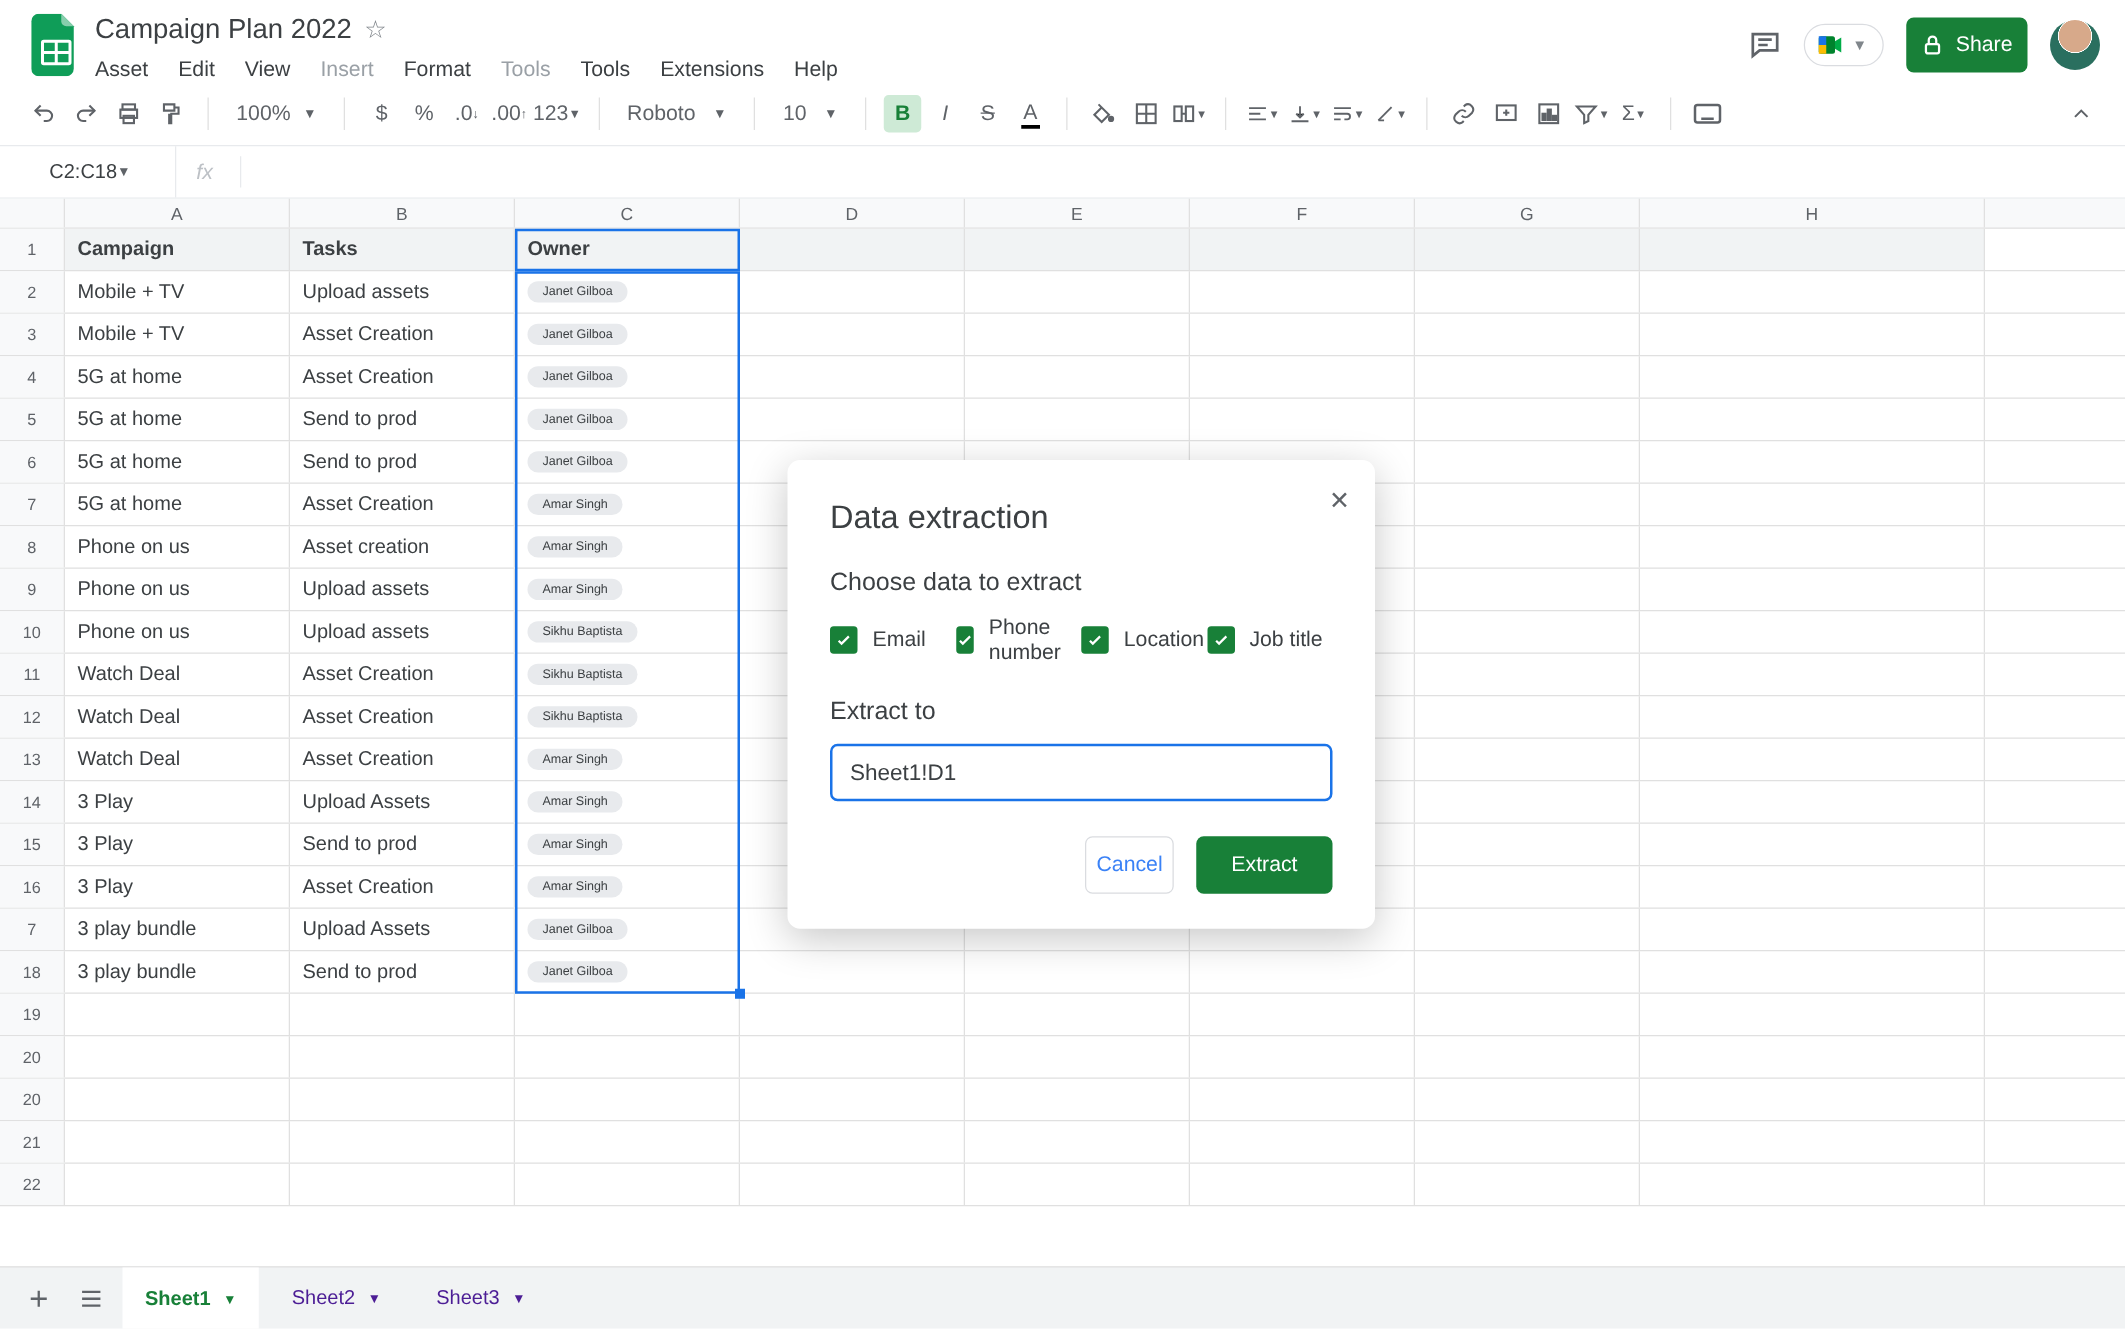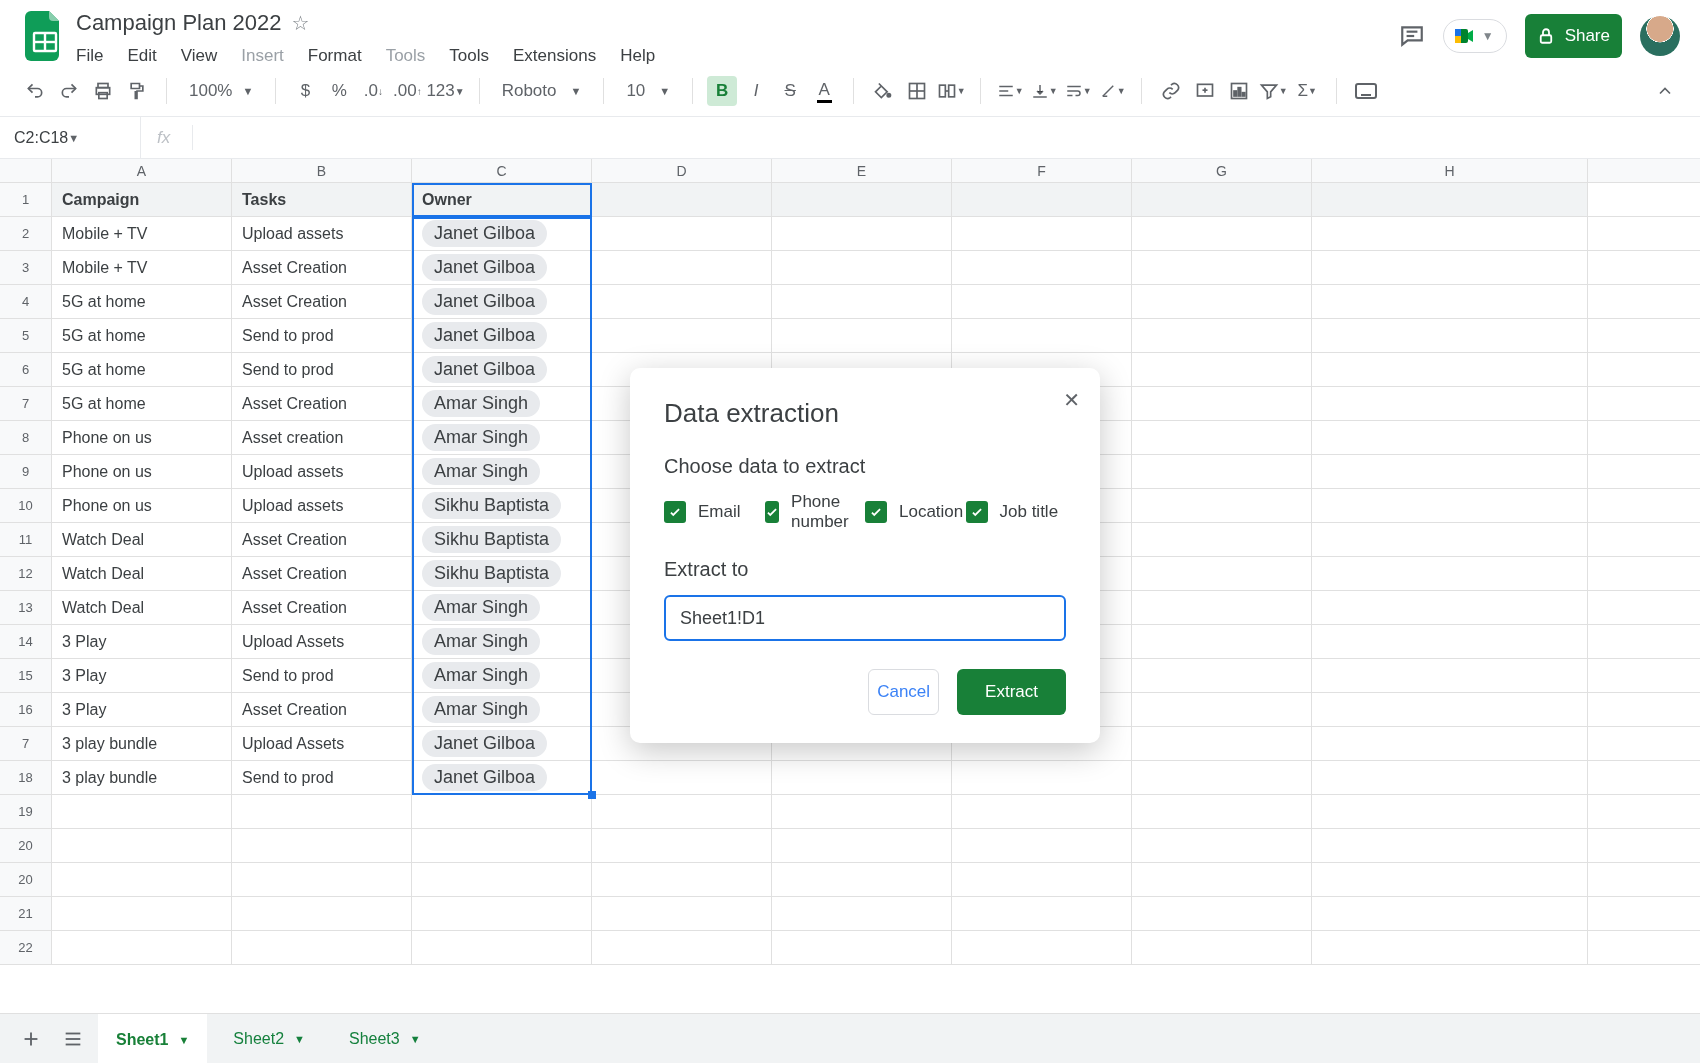--- a/index.html
+++ b/index.html
@@ -25,39 +25,39 @@
   .toolbar { display:flex; align-items:center; gap:4px; padding:10px 20px; border-bottom:1px solid #e8eaed; color:#5f6368; font-size:17px; }
   .toolbar .sep { width:1px; height:26px; background:#e0e0e0; margin:0 10px; }
   .toolbar .btn { display:inline-flex; align-items:center; justify-content:center; min-width:30px; height:30px; border-radius:4px; }
   .zoom { display:flex; align-items:center; gap:10px; padding:0 8px;}
   .font { display:flex; align-items:center; gap:14px; padding:0 8px;}
   .bold-active { background:#ceead6; color:#188038; font-weight:700; border-radius:4px; padding:2px 8px;}
   .collapse { margin-left:auto; }
 
   
   .namefx { display:flex; align-items:center; height:42px; border-bottom:1px solid #e8eaed; }
-  .namebox { width:140px; padding-left:14px; color:#3c4043; font-size:16px; display:flex; align-items:center; justify-content:flex-start; padding-right:10px;}
+  .namebox { width:140px; padding-left:14px; color:#3c4043; font-size:16px; display:flex; align-items:center; justify-content:center; padding-right:10px;}
   .namebox .tri { color:#5f6368; font-size:11px;}
   .fx-sep { width:1px; height:100%; background:#e8eaed; }
   .fx { font-style:italic; color:#bdc1c6; padding:0 16px; font-size:17px;}
   .fx-sep2 { width:1px; height:60%; background:#e8eaed; margin-left:6px;}
 
   
   .grid { position:relative; }
   .colheads { display:flex; background:#f8f9fa; border-bottom:1px solid #e0e0e0; height:24px; font-size:14px; color:#5f6368;}
   .corner { width:52px; border-right:1px solid #e0e0e0; background:#f8f9fa;}
   .ch { border-right:1px solid #e0e0e0; display:flex; align-items:center; justify-content:center; }
   .cA{width:180px}.cB{width:180px}.cC{width:180px}.cD{width:180px}.cE{width:180px}.cF{width:180px}.cG{width:180px}.cH{width:276px}
 
   .rows { }
   .row { display:flex; height:34px; border-bottom:1px solid #e0e0e0;}
   .rh { width:52px; background:#f8f9fa; border-right:1px solid #e0e0e0; display:flex; align-items:center; justify-content:center; font-size:13px; color:#5f6368;}
   .cell { border-right:1px solid #e0e0e0; display:flex; align-items:center; padding:0 10px; font-size:16px; color:#3c4043;}
   .hdr-row .cell { background:#f1f3f4; font-weight:700; }
-  .chip { background:#e8eaed; border-radius:999px; padding:3px 12px; font-size:18px;}
+  .chip { background:#e8eaed; border-radius:999px; padding:3px 12px; font-size:10px;}
   .selC { position:absolute; border:2px solid #1a73e8; pointer-events:none; }
   .selHandle { position:absolute; width:8px; height:8px; background:#1a73e8; }
 
   
   .rows .row.empty .cell { color:transparent; }
 
   
   .dialog { position:absolute; left:630px; top:368px; width:470px; background:#fff; border-radius:10px; box-shadow:0 8px 32px rgba(0,0,0,0.22); padding:30px 34px 28px 34px;}
   .dialog h2 { margin:0 0 26px 0; font-weight:400; font-size:26px; color:#3c4043;}
   .dialog .close { position:absolute; right:20px; top:20px; color:#5f6368; font-size:20px;}
@@ -67,21 +67,21 @@
   .cb { width:22px; height:22px; background:#188038; border-radius:3px; display:flex; align-items:center; justify-content:center;}
   .cb svg { stroke:#fff; }
   .extract-input { width:100%; height:46px; border:2px solid #1a73e8; border-radius:6px; padding:5px 14px; font-size:18px; color:#3c4043; outline:none;}
   .dlg-actions { display:flex; justify-content:flex-end; gap:18px; margin-top:28px;}
   .btn-cancel { border:1px solid #dadce0; background:#fff; color:#3b82f6; border-radius:6px; padding:12px 8px; font-size:17px;}
   .btn-extract { border:none; background:#188038; color:#fff; border-radius:6px; padding:12px 28px; font-size:17px;}
 
   
   .footer { position:absolute; left:0; right:0; bottom:0; height:50px; background:#f1f3f4; border-top:1px solid #e0e0e0; display:flex; align-items:center; padding:0 14px; gap:8px;}
   .footer .fbtn { color:#5f6368; width:34px; height:34px; display:flex; align-items:center; justify-content:center; border-radius:4px;}
-  .tab { height:100%; display:flex; align-items:center; padding:0 18px; gap:10px; font-size:16px; color:#15803d; background:transparent; border-radius:0;}
+  .tab { height:100%; display:flex; align-items:center; padding:0 18px; gap:10px; font-size:16px; color:#4c1d95; background:transparent; border-radius:0;}
   .tab.active { background:#fff; color:#188038; font-weight:600; border-top:3px solid transparent;}
   .tab .tri { font-size:11px; color:inherit;}
 </style>
 </head>
 <body>
 
 <div class="topbar">
   <div class="logo">
     <svg width="40" height="50" viewBox="0 0 40 50">
         <path fill="#0f9d58" d="M6 0h18l10 10v34a6 6 0 0 1-6 6H6a6 6 0 0 1-6-6V6a6 6 0 0 1 6-6z"></path>
@@ -90,21 +90,21 @@
         <line x1="9" y1="31" x2="31" y2="31" stroke="#fff" stroke-width="2.4"></line>
         <line x1="20" y1="22" x2="20" y2="40" stroke="#fff" stroke-width="2.4"></line>
       </svg>
   </div>
   <div class="titlearea">
     <div class="doctitle">
       <span>Campaign Plan 2022</span>
       <span class="star">☆</span>
     </div>
     <div class="menubar">
-      <span>File</span>
+      <span>Asset</span>
       <span>Edit</span>
       <span>View</span>
       <span class="dim">Insert</span>
       <span>Format</span>
       <span class="dim">Tools</span>
       <span>Tools</span>
       <span>Extensions</span>
       <span>Help</span>
     </div>
   </div>

